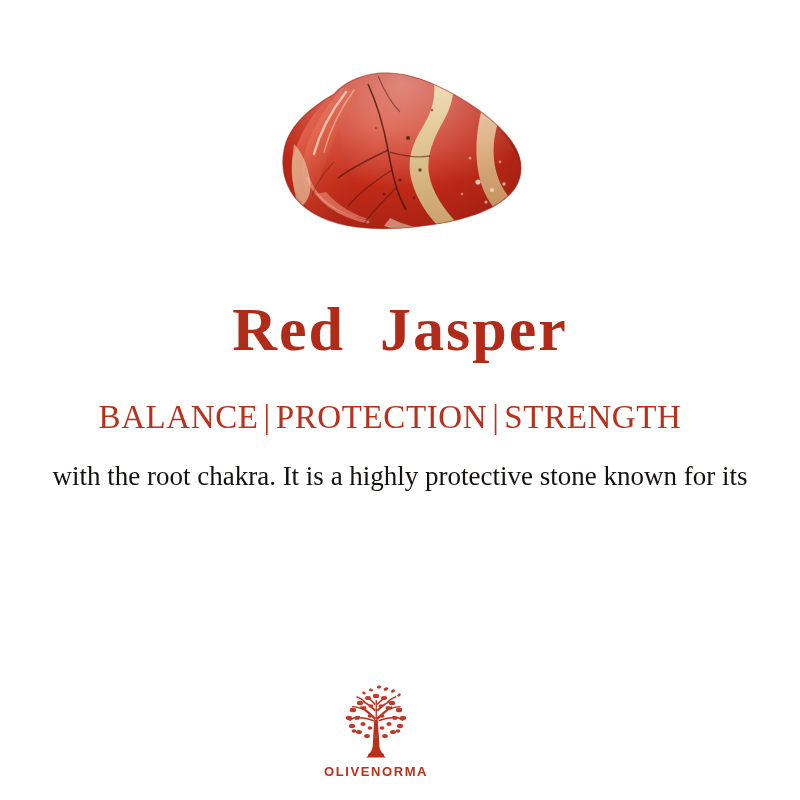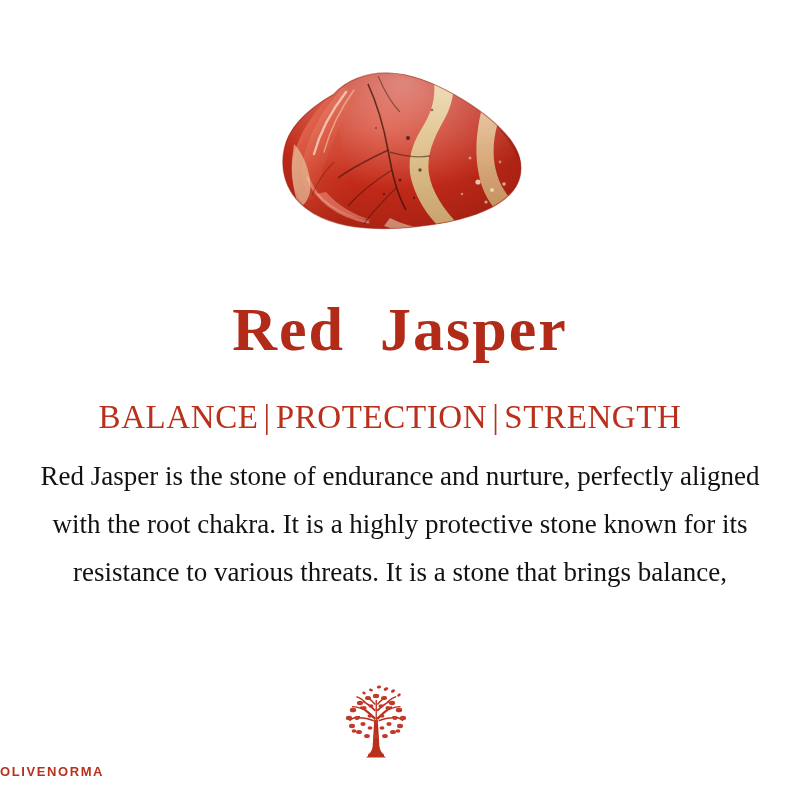--- a/index.html
+++ b/index.html
@@ -85,21 +85,21 @@
     color: #15110f;
   }
   .body-copy .ln { display: block; white-space: nowrap; }
 
   
   .logo {
     position: absolute;
     left: 0;
     top: 684px;
     width: 752px;
-    text-align: left;
+    text-align: center;
   }
   .logo-mark {
     display: block;
     margin: 0 auto;
     width: 92px;
     height: 78px;
   }
   .logo-word {
     display: block;
     margin-top: 2px;
@@ -226,23 +226,21 @@
     </svg>
   </div>
 
   <div class="title">Red  Jasper</div>
 
   <div class="keywords">
     <span class="kw">BALANCE</span><span class="sep">|</span><span class="kw">PROTECTION</span><span class="sep">|</span><span class="kw">STRENGTH</span>
   </div>
 
   <div class="body-copy">
-    <span class="ln">Red Jasper is the stone of endurance and nurture, perfectly aligned</span>
     <span class="ln">with the root chakra. It is a highly protective stone known for its</span>
-    <span class="ln">resistance to various threats. It is a stone that brings balance,</span>
   </div>
 
   <div class="logo">
     <svg class="logo-mark" viewBox="0 0 92 78" xmlns="http://www.w3.org/2000/svg">
       <g fill="#B9301C">
 
         <path d="M44.2,36 L47.8,36 L49.4,62 C49.9,66 51.4,68.6 54,70.4
                  L54,72 L38,72 L38,70.4 C40.8,68.6 42.2,66 42.7,62 Z"></path>
 
         <path d="M38,72 L54,72 L56,73.6 L36,73.6 Z"></path>

